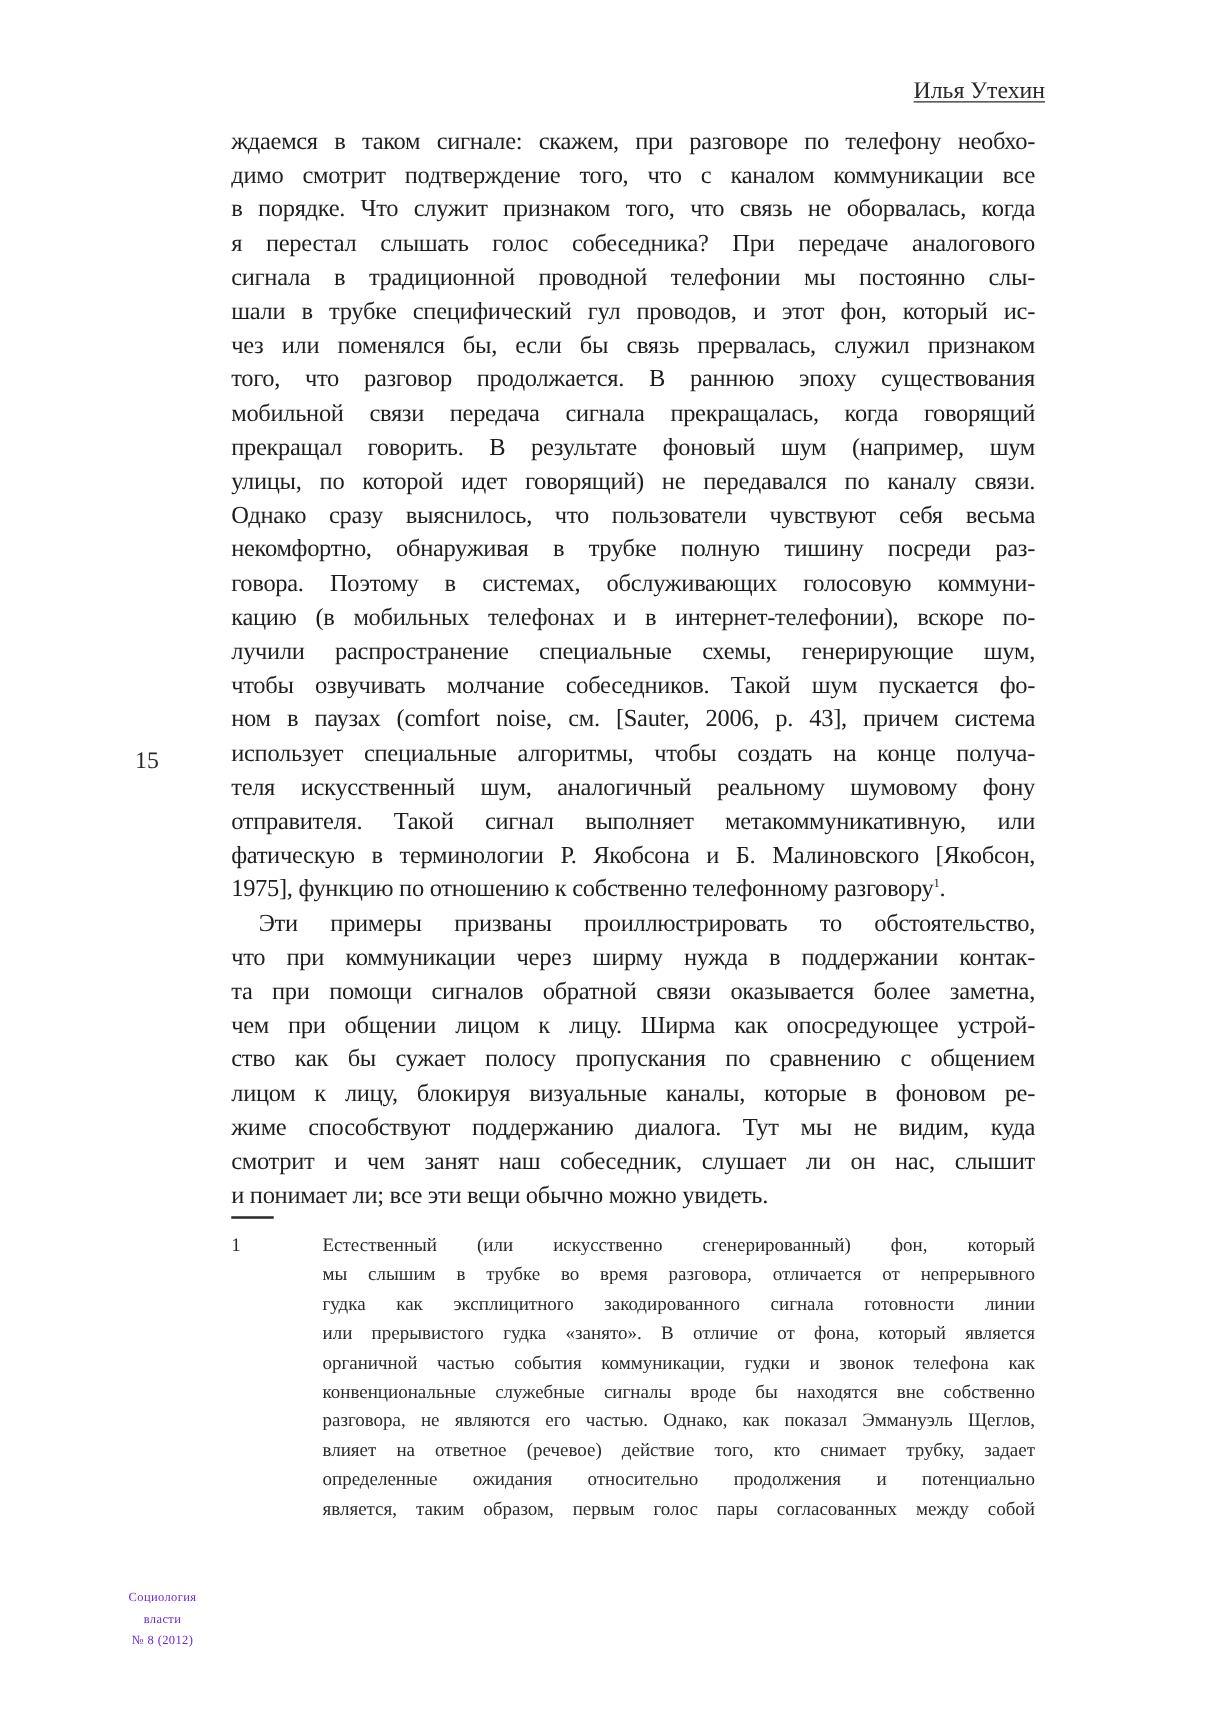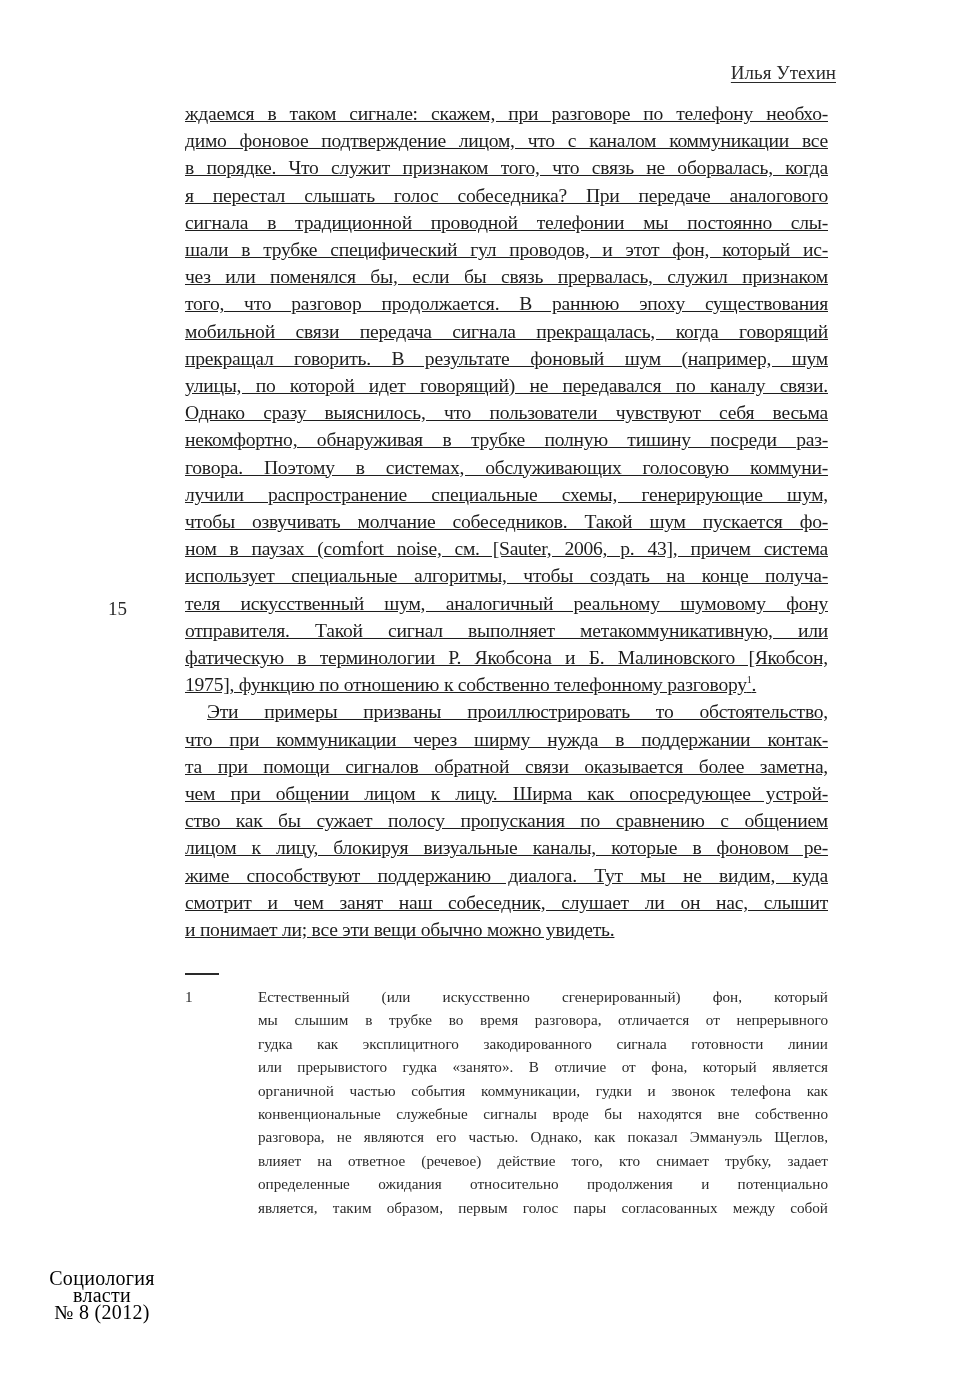--- a/index.html
+++ b/index.html
@@ -32,21 +32,20 @@
       width: 643px;
       font-size: 19.6px;
       line-height: 27.2px;
       letter-spacing: -0.25px;
     }
     .main-text .line {
       display: block;
       white-space: nowrap;
       text-align: justify;
       text-align-last: justify;
-      text-decoration: underline;
     }
     .main-text .line.last {
       text-align-last: left;
     }
     .main-text .line.indent {
       padding-left: 22px;
     }
     sup.fn-ref {
       font-size: 10px;
       vertical-align: super;
@@ -89,54 +88,55 @@
       white-space: nowrap;
       text-align: justify;
       text-align-last: justify;
       margin-left: 44px;
     }
     .footnote .fn-line.last {
       text-align-last: left;
     }
     .journal-info {
       position: absolute;
-      left: 42px;
+      left: 70px;
       top: 1270px;
       width: 120px;
       text-align: center;
-      font-size: 20px;
+      font-size: 10px;
       line-height: 17px;
-      color: #000000;
+      color: #6d28d9;
       letter-spacing: 0.3px;
     }
     .journal-info .jline {
       display: block;
     }
   </style>
 </head>
 <body>
 
 <div class="running-head">Илья Утехин</div>
 
 <div class="main-text">
   <div>
     <span class="line">ждаемся в таком сигнале: скажем, при разговоре по телефону необхо-</span>
-    <span class="line">димо фоновое подтверждение лицом, что с каналом коммуникации все</span>
+    <span class="line">димо смотрит подтверждение того, что с каналом коммуникации все</span>
     <span class="line">в порядке. Что служит признаком того, что связь не оборвалась, когда</span>
     <span class="line">я перестал слышать голос собеседника? При передаче аналогового</span>
     <span class="line">сигнала в традиционной проводной телефонии мы постоянно слы-</span>
     <span class="line">шали в трубке специфический гул проводов, и этот фон, который ис-</span>
     <span class="line">чез или поменялся бы, если бы связь прервалась, служил признаком</span>
     <span class="line">того, что разговор продолжается. В раннюю эпоху существования</span>
     <span class="line">мобильной связи передача сигнала прекращалась, когда говорящий</span>
     <span class="line">прекращал говорить. В результате фоновый шум (например, шум</span>
     <span class="line">улицы, по которой идет говорящий) не передавался по каналу связи.</span>
     <span class="line">Однако сразу выяснилось, что пользователи чувствуют себя весьма</span>
     <span class="line">некомфортно, обнаруживая в трубке полную тишину посреди раз-</span>
     <span class="line">говора. Поэтому в системах, обслуживающих голосовую коммуни-</span>
+    <span class="line">кацию (в мобильных телефонах и в интернет-телефонии), вскоре по-</span>
     <span class="line">лучили распространение специальные схемы, генерирующие шум,</span>
     <span class="line">чтобы озвучивать молчание собеседников. Такой шум пускается фо-</span>
     <span class="line">ном в паузах (comfort noise, см. [Sauter, 2006, p. 43], причем система</span>
     <span class="line">использует специальные алгоритмы, чтобы создать на конце получа-</span>
     <span class="line">теля искусственный шум, аналогичный реальному шумовому фону</span>
     <span class="line">отправителя. Такой сигнал выполняет метакоммуникативную, или</span>
     <span class="line">фатическую в терминологии Р. Якобсона и Б. Малиновского [Якобсон,</span>
     <span class="line last"><span>1975], функцию по отношению к собственно телефонному разговору</span><sup class="fn-ref">1</sup><span>.</span></span>
   </div>
   <div>

